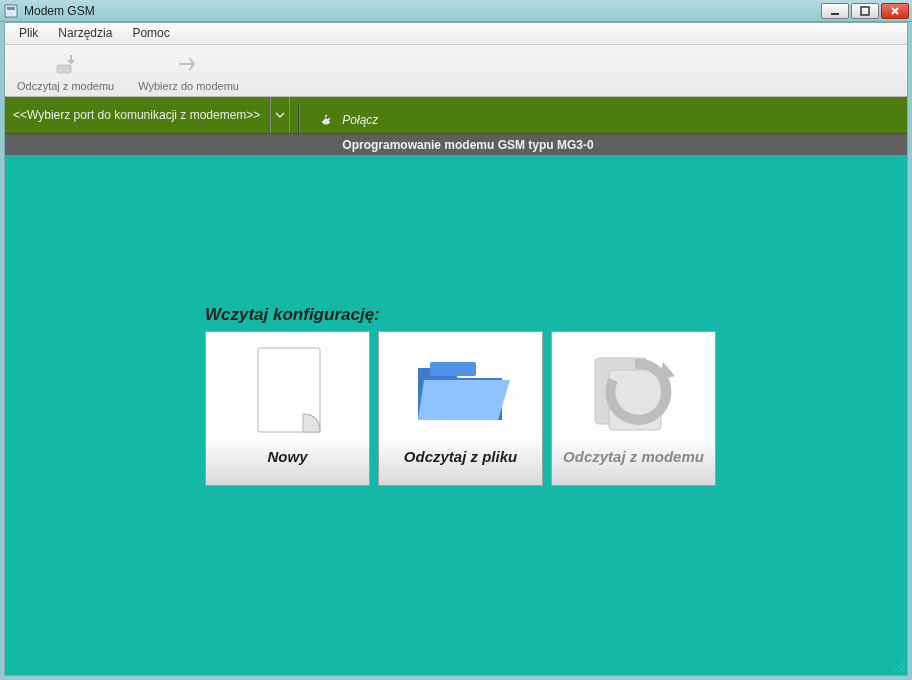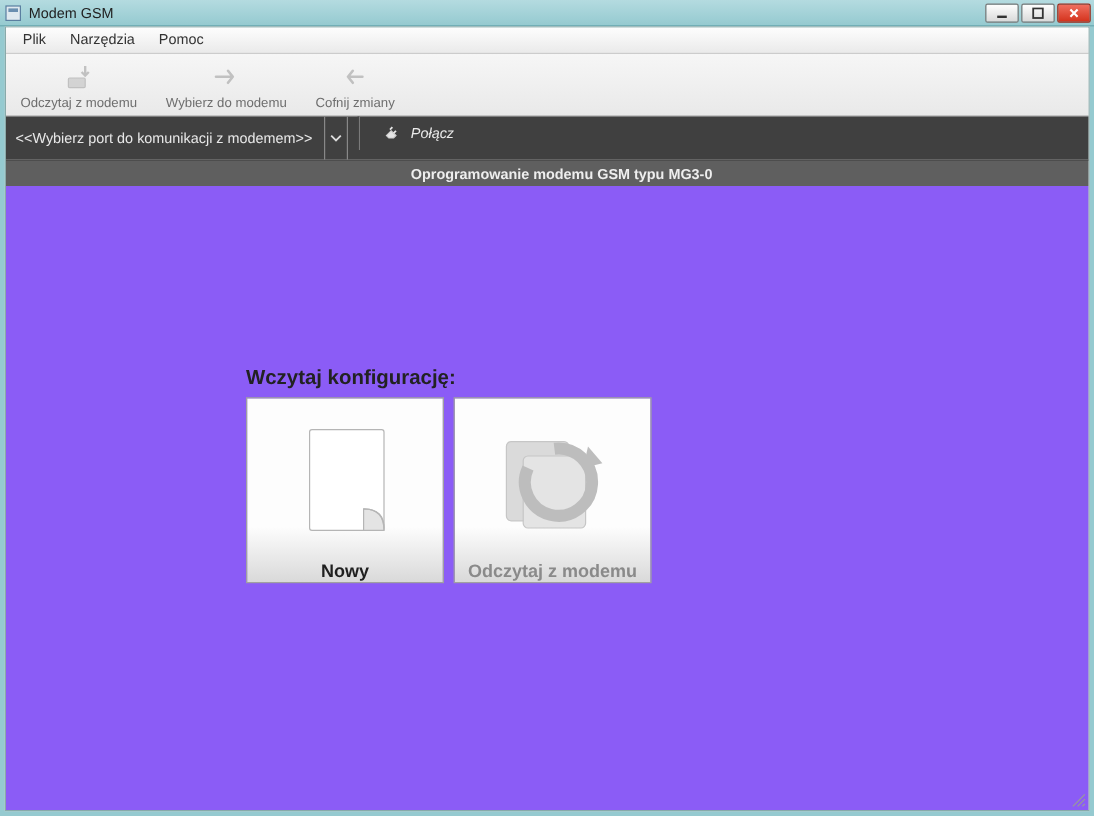--- a/index.html
+++ b/index.html
@@ -91,23 +91,23 @@
     padding: 2px 6px;
     color: #7a7a7a;
     cursor: default;
     min-width: 68px;
   }
   .tool-btn .ticon { height: 28px; display:flex; align-items:center; justify-content:center; opacity:0.55;}
   .tool-btn .tlabel { font-size: 11px; color:#6e6e6e;}
 
   .commbar {
     height: 36px;
-    background: #404040;
-    display: flex;
-    align-items: flex-start;
+    background: #4d7c0f;
+    display: flex;
+    align-items: flex-end;
     padding: 0 0 0 8px;
     gap: 0;
   }
   .port-select {
     display: flex;
     align-items: center;
     height: 36px;
   }
   .port-text {
     color: #e8e8e8;
@@ -145,21 +145,22 @@
     justify-content: center;
     font-weight: bold;
     font-size: 12px;
     border-top: 1px solid #4a4a4a;
     padding-left: 24px;
   }
 
   .content {
     position: relative;
     height: calc(100% - 22px - 52px - 36px - 22px);
-    background: #8b5cf6;
+    background: #14b8a6;
+    font-style: italic;
   }
   .center-block {
     position: absolute;
     top: 150px;
     left: 200px;
     width: 520px;
   }
   .load-title {
     font-size: 17px;
     font-weight: bold;
@@ -172,21 +173,21 @@
   }
   .card {
     width: 165px;
     height: 155px;
     border: 1px solid #a0a0a0;
     background: linear-gradient(to bottom, #fdfdfd 0%, #fdfdfd 70%, #d9d9d9 100%);
     display: flex;
     flex-direction: column;
     align-items: center;
     justify-content: center;
-    padding-bottom: 0;
+    padding-bottom: 20px;
     cursor: pointer;
     position: relative;
   }
   .card .cicon {
     flex: 1;
     display: flex; align-items:center; justify-content:center;
     width: 100%;
   }
   .card .clabel {
     font-size: 15px;
@@ -256,28 +257,20 @@
         <span class="tlabel">Odczytaj z modemu</span>
       </div>
       <div class="tool-btn">
         <span class="ticon">
           <svg width="26" height="22">
               <path d="M4 11 L18 11 L14 6 M18 11 L14 16" stroke="#9a9a9a" stroke-width="2.2" fill="none" stroke-linejoin="round" stroke-linecap="round"></path>
             </svg>
         </span>
         <span class="tlabel">Wybierz do modemu</span>
       </div>
-      <div class="tool-btn">
-        <span class="ticon">
-          <svg width="24" height="20">
-              <path d="M18 10 L6 10 L10 5 M6 10 L10 15" stroke="#9a9a9a" stroke-width="2.2" fill="none" stroke-linejoin="round" stroke-linecap="round"></path>
-            </svg>
-        </span>
-        <span class="tlabel">Cofnij zmiany</span>
-      </div>
     </div>
 
     <div class="commbar">
       <div class="port-select">
         <span class="port-text">&lt;&lt;Wybierz port do komunikacji z modemem&gt;&gt;</span>
       </div>
       <div class="port-dd">
         <svg width="10" height="10">
             <path d="M1 3 L5 7 L9 3" stroke="#ddd" stroke-width="1.5" fill="none"></path>
           </svg>
@@ -308,20 +301,30 @@
             <div class="cicon">
               <svg width="90" height="100">
                 <rect x="15" y="8" width="62" height="84" rx="2" fill="#ffffff" stroke="#b5b5b5"></rect>
                 <path d="M60 74 Q78 74 77 92 L60 92 Z" fill="#e4e4e4" stroke="#b5b5b5"></path>
                 <path d="M77 92 Q77 74 60 74" fill="none" stroke="#b5b5b5"></path>
               </svg>
             </div>
             <div class="clabel">Nowy</div>
           </div>
 
+          <div class="card">
+            <div class="cicon">
+              <svg width="110" height="100">
+                <path d="M12 32 L12 80 L96 80 L96 38 L52 38 L44 28 L12 28 Z" fill="#3f7acb"></path>
+                <path d="M18 40 L104 40 L92 80 L12 80 Z" fill="#8ec3ff"></path>
+                <rect x="24" y="22" width="46" height="14" rx="2" fill="#4f92e6"></rect>
+              </svg>
+            </div>
+            <div class="clabel">Odczytaj z pliku</div>
+          </div>
 
           <div class="card disabled">
             <div class="cicon">
               <svg width="110" height="100">
                 <rect x="16" y="18" width="52" height="66" rx="4" fill="#bfbfbf" stroke="#9a9a9a"></rect>
                 <rect x="30" y="30" width="52" height="60" rx="4" fill="#d0d0d0" stroke="#9a9a9a"></rect>
                 <path d="M56 24 A28 28 0 1 1 34 40" fill="none" stroke="#8a8a8a" stroke-width="10"></path>
                 <path d="M84 22 L96 36 L80 40 Z" fill="#8a8a8a"></path>
               </svg>
             </div>

